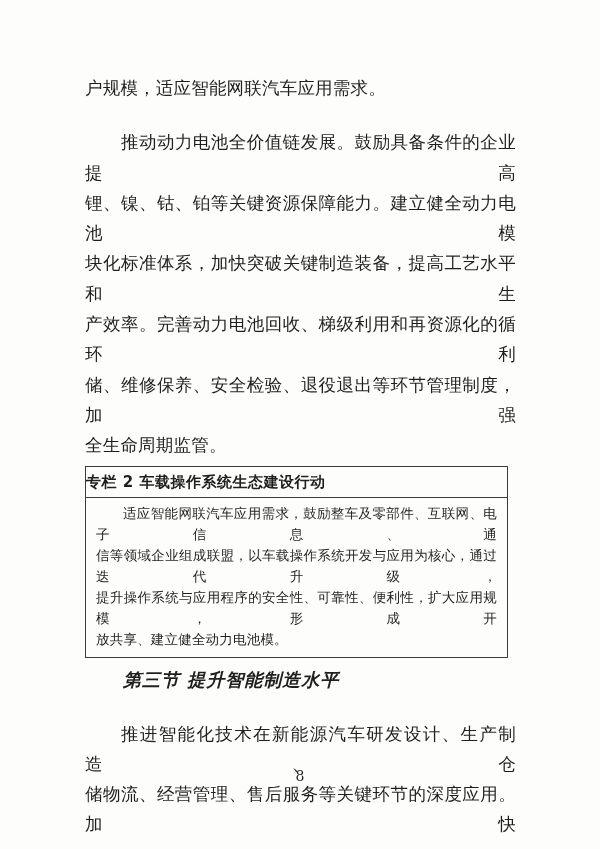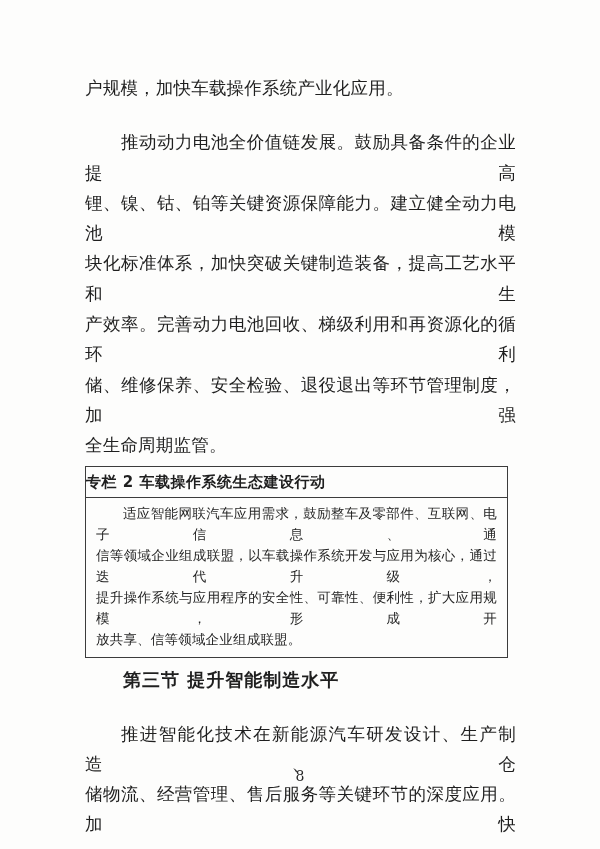--- a/index.html
+++ b/index.html
@@ -37,20 +37,21 @@
   
   .ind { text-indent: 36px; margin-top: 24px; }
 
   .heading {
     font-weight: bold;
     font-size: 18px;
     line-height: 30px;
     text-indent: 38px;
     margin-top: 7px;
     letter-spacing: 1px;
+    font-style: italic;
   }
 
   .box {
     margin: 5px 8px 0 0;
     border: 1.5px solid #3c3c3c;
     background: #fdfdfc;
   }
   .box-title {
     font-family: "DejaVu Sans", "Liberation Sans", sans-serif;
     font-weight: bold;
@@ -81,39 +82,39 @@
     color: #2a2a2a;
   }
 </style>
 </head>
 <body>
 
 <div class="page">
   <div class="content">
 
     <div>
-      <div class="line">户规模，加快车载操作系统产业化应用。</div>
+      <div class="line">户规模，适应智能网联汽车应用需求。</div>
     </div>
 
     <div>
       <div class="line j ind">推动动力电池全价值链发展。鼓励具备条件的企业提高</div>
       <div class="line j">锂、镍、钴、铂等关键资源保障能力。建立健全动力电池模</div>
       <div class="line j">块化标准体系，加快突破关键制造装备，提高工艺水平和生</div>
       <div class="line j">产效率。完善动力电池回收、梯级利用和再资源化的循环利</div>
       <div class="line j">储、维修保养、安全检验、退役退出等环节管理制度，加强</div>
       <div class="line">全生命周期监管。</div>
     </div>
 
     <div class="box">
       <div class="box-title">专栏 2 车载操作系统生态建设行动</div>
       <div class="box-body">
         <div class="box-line j box-ind">适应智能网联汽车应用需求，鼓励整车及零部件、互联网、电子信息、通</div>
         <div class="box-line j">信等领域企业组成联盟，以车载操作系统开发与应用为核心，通过迭代升级，</div>
         <div class="box-line j">提升操作系统与应用程序的安全性、可靠性、便利性，扩大应用规模，形成开</div>
-        <div class="box-line">放共享、信等领域企业组成联盟。</div>
+        <div class="box-line">放共享、建立健全动力电池模。</div>
       </div>
     </div>
 
     <div class="heading">第三节 提升智能制造水平</div>
     <div>
       <div class="line j ind">推进智能化技术在新能源汽车研发设计、生产制造、仓</div>
       <div class="line j">储物流、经营管理、售后服务等关键环节的深度应用。加快</div>
 
     </div>
 

